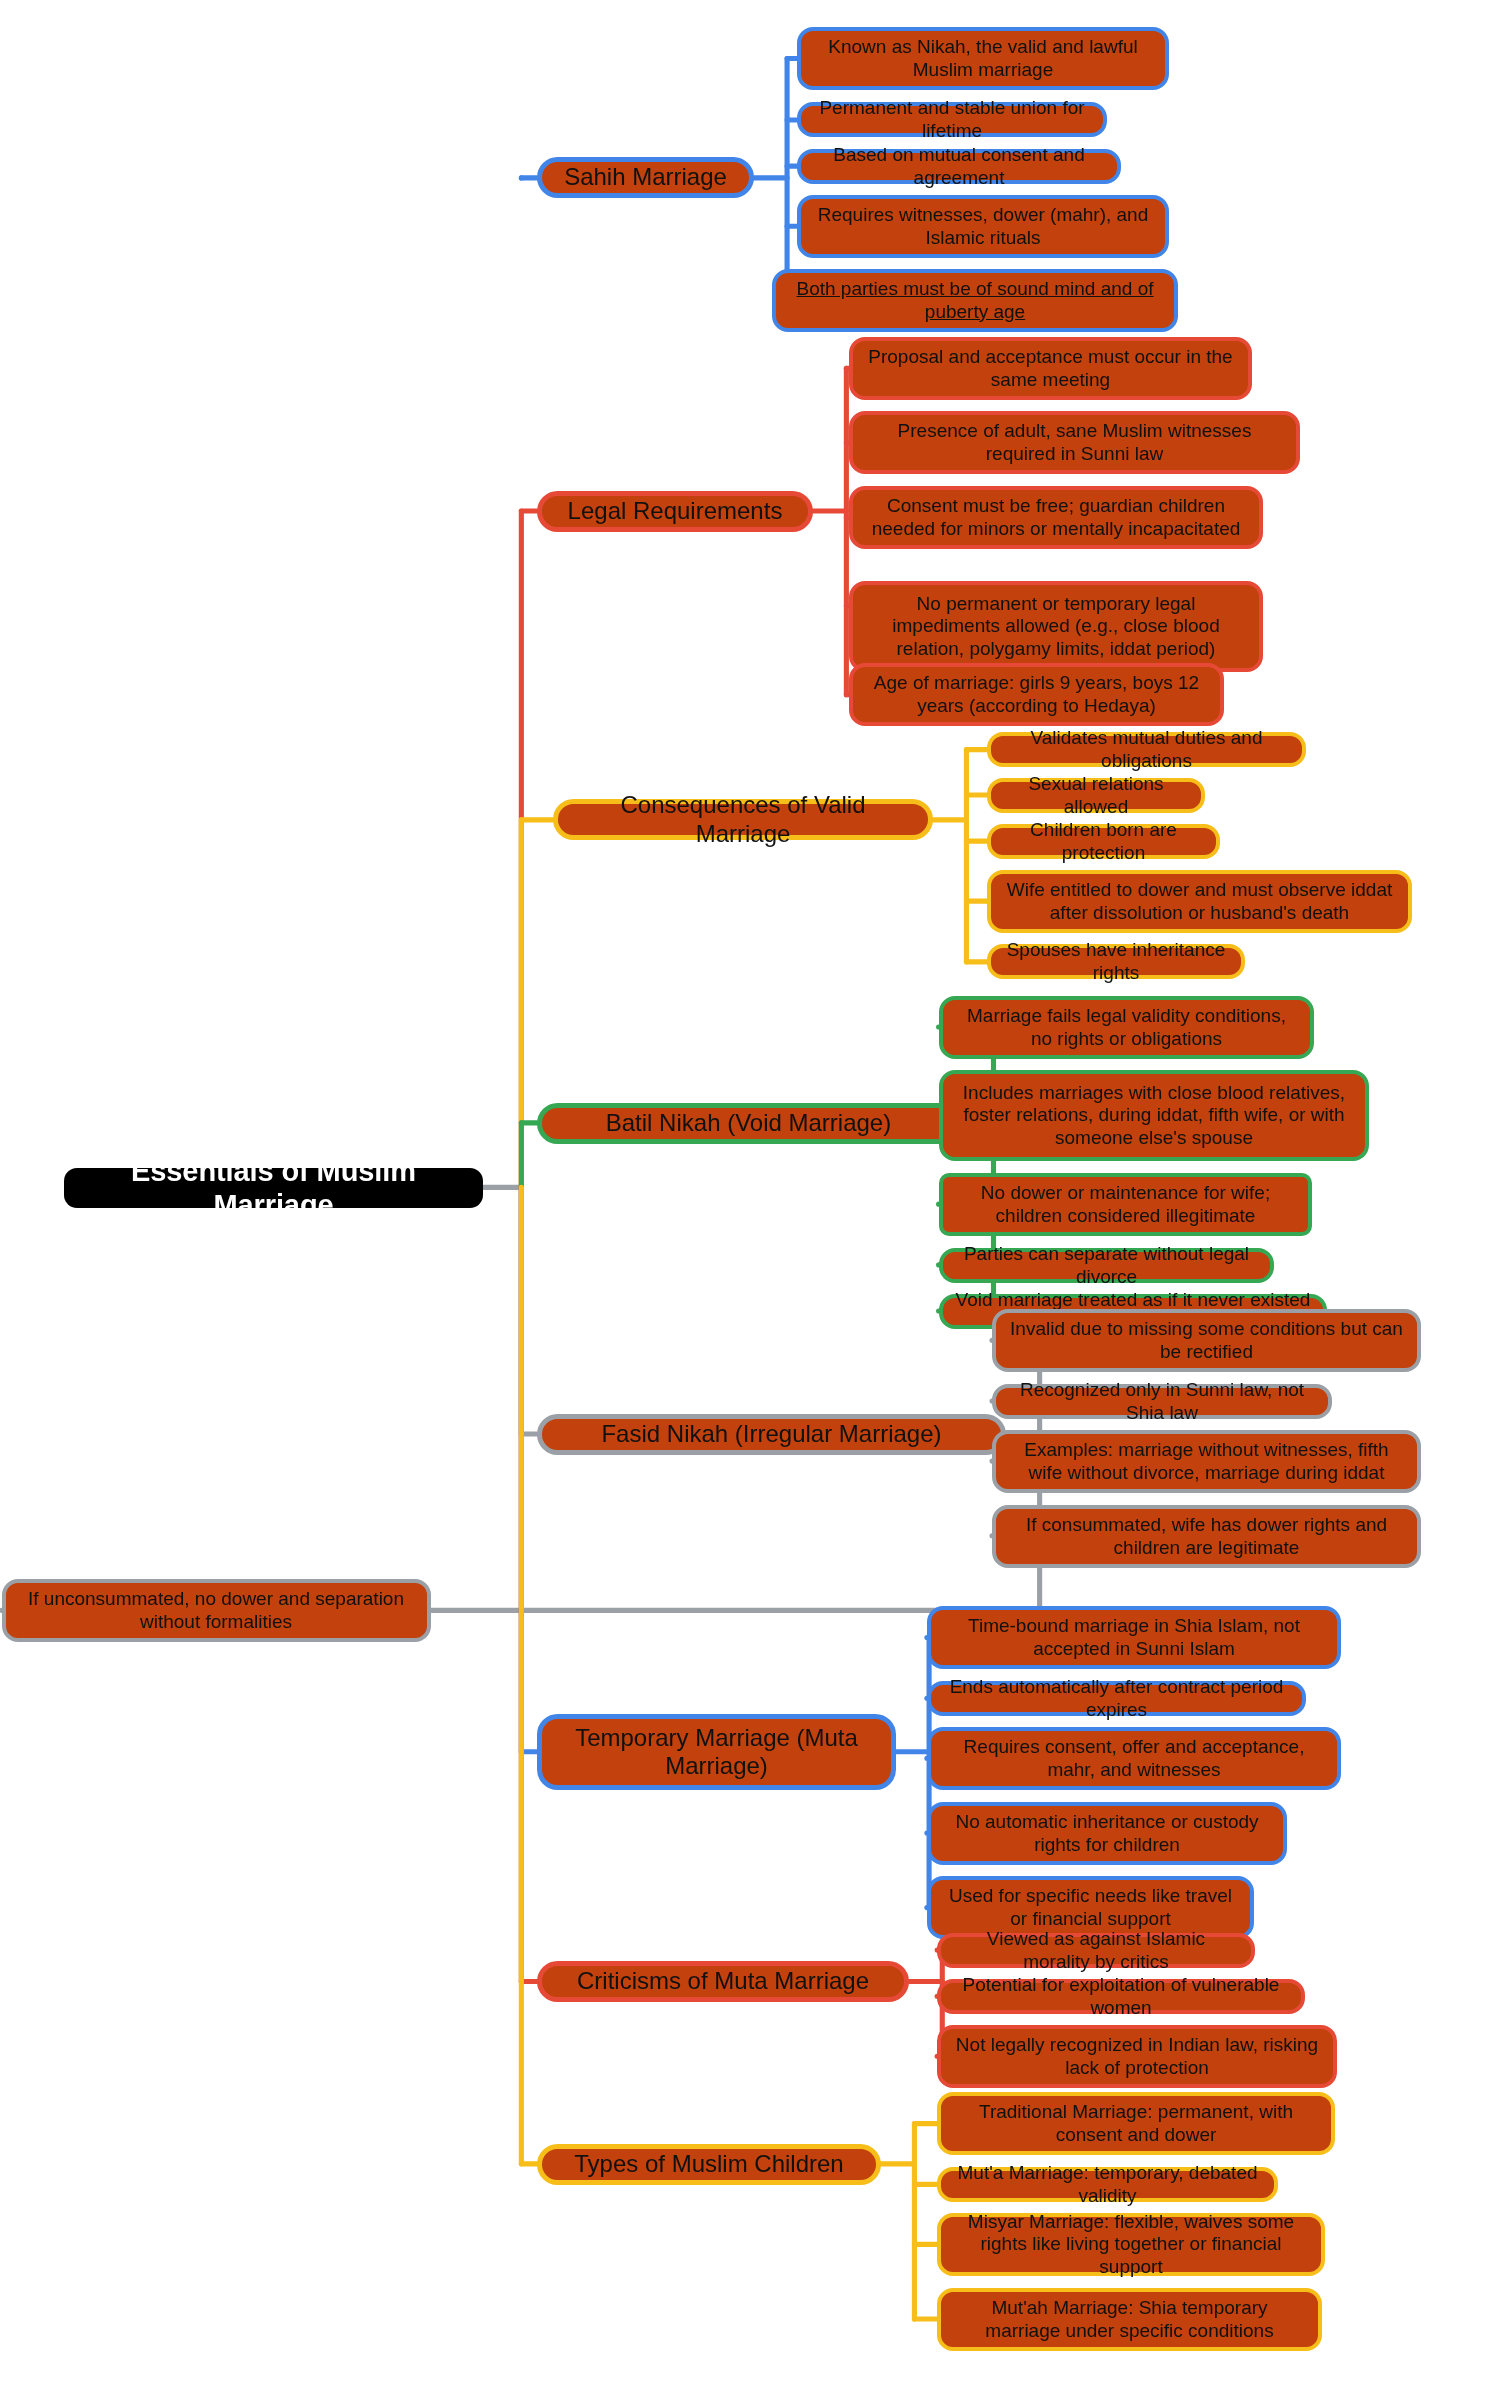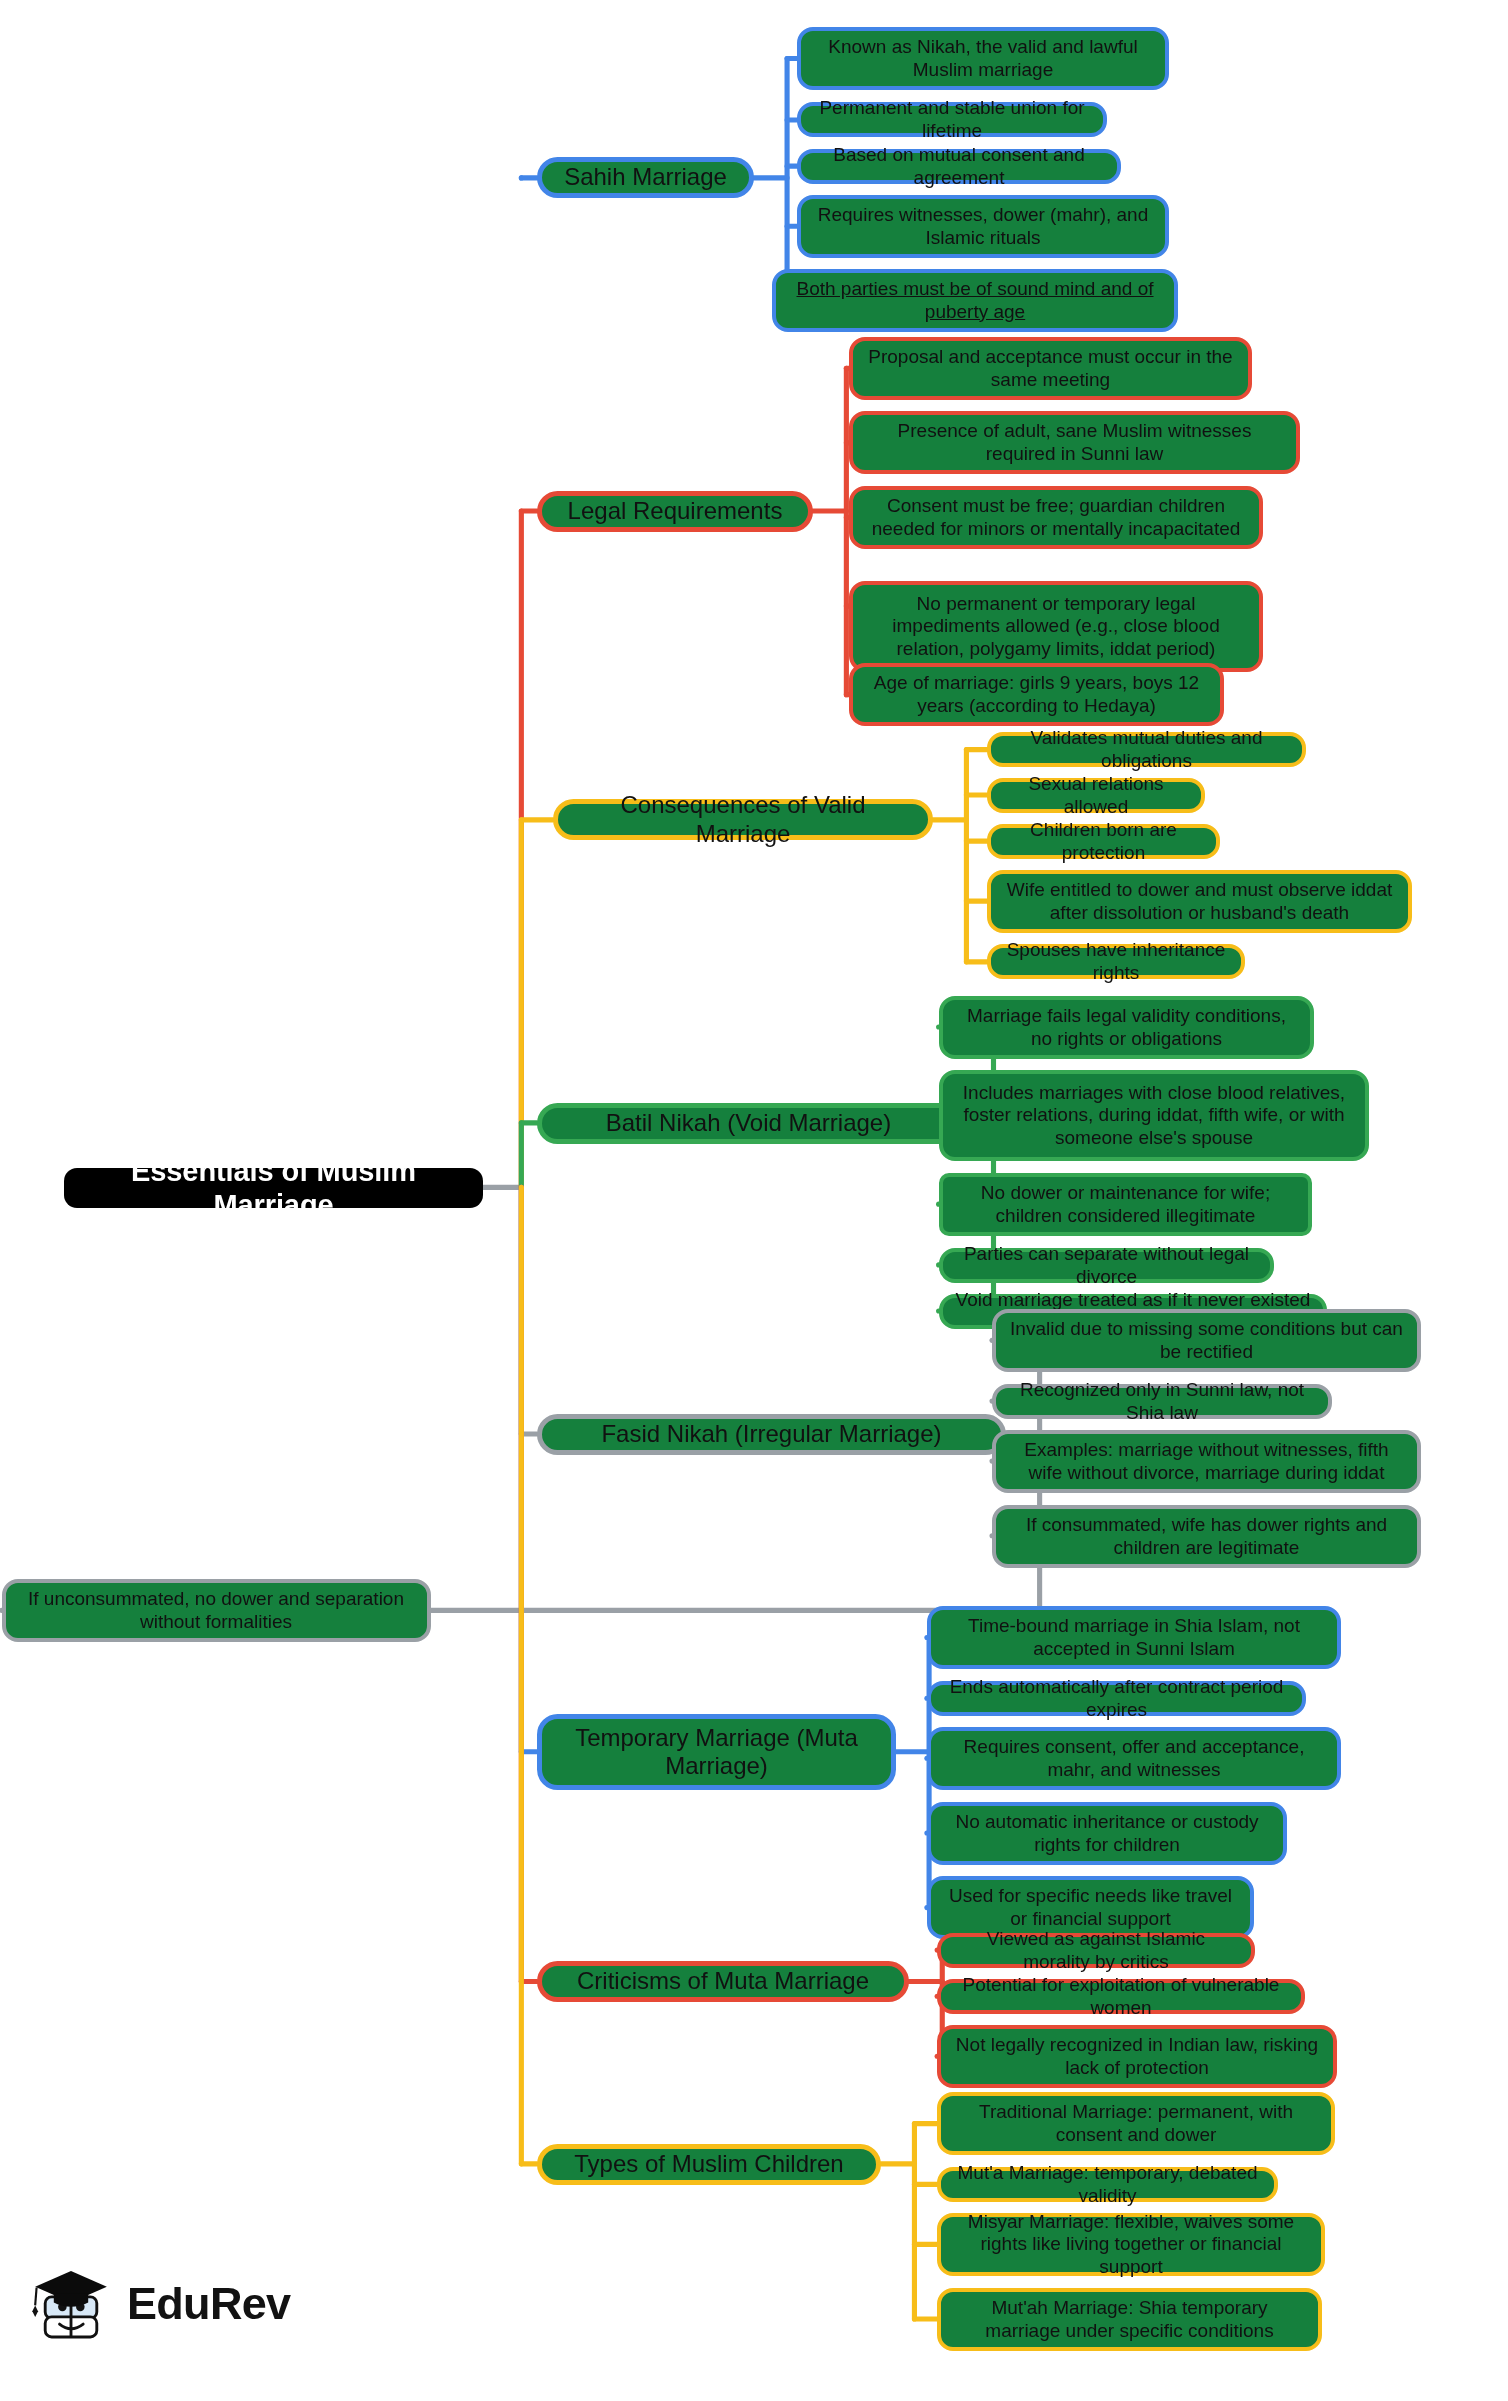--- a/index.html
+++ b/index.html
@@ -5,21 +5,21 @@
   html,body{margin:0;padding:0;background:#ffffff;}
   body{
     font-family:"Liberation Sans", sans-serif;
     width:1509px;height:2401px;position:relative;overflow:hidden;
     -webkit-font-smoothing:antialiased;
   }
   #canvas{position:absolute;inset:0;}
   svg.links{position:absolute;left:0;top:0;width:1509px;height:2401px;pointer-events:none;}
 
   .node{
-    position:absolute;box-sizing:border-box;background:#15803d;
+    position:absolute;box-sizing:border-box;background:#c2410c;
     display:flex;align-items:center;justify-content:center;text-align:center;
     color:#111111;line-height:1.18;
   }
 
   
   .root{
     background:#000000;color:#ffffff;border-radius:13px;
     font-size:29px;font-weight:bold;padding:0 16px;letter-spacing:-0.1px;
   }
 
@@ -165,37 +165,14 @@
       <div class="node leaf c-red" style="left: 937px; top: 1933px; width: 318px; height: 35px;">Viewed as against Islamic morality by critics</div>
       <div class="node leaf c-red" style="left: 937px; top: 1979px; width: 368px; height: 35px;">Potential for exploitation of vulnerable women</div>
       <div class="node leaf c-red" style="left: 937px; top: 2025px; width: 400px; height: 63px;">Not legally recognized in Indian law, risking lack of protection</div>
       <div class="node branch c-yellow" style="left: 537px; top: 2144px; width: 344px; height: 41px;">Types of Muslim Children</div>
       <div class="node leaf c-yellow" style="left: 937px; top: 2092px; width: 398px; height: 63px;">Traditional Marriage: permanent, with consent and dower</div>
       <div class="node leaf c-yellow" style="left: 937px; top: 2167px; width: 341px; height: 35px;">Mut'a Marriage: temporary, debated validity</div>
       <div class="node leaf c-yellow" style="left: 937px; top: 2213px; width: 388px; height: 63px;">Misyar Marriage: flexible, waives some rights like living together or financial support</div>
       <div class="node leaf c-yellow" style="left: 937px; top: 2288px; width: 385px; height: 63px;">Mut'ah Marriage: Shia temporary marriage under specific conditions</div>
     </div>
 
-  <div id="logo">
-    <div class="mark">
-      <svg viewBox="0 0 120 120" width="86" height="86">
-
-        <rect x="24" y="50" width="72" height="30" rx="9" fill="#d7e8f7" stroke="#111" stroke-width="4"></rect>
-        <rect x="24" y="78" width="72" height="28" rx="9" fill="#ffffff" stroke="#111" stroke-width="4"></rect>
-        <line x1="60" y1="46" x2="60" y2="106" stroke="#111" stroke-width="4"></line>
-
-        <circle cx="48" cy="64" r="6" fill="#111"></circle>
-        <circle cx="73" cy="64" r="6" fill="#111"></circle>
-
-        <path d="M44 88 Q60 101 77 88" fill="none" stroke="#111" stroke-width="4" stroke-linecap="round"></path>
-
-        <path d="M10 36 L60 14 L110 36 L60 58 Z" fill="#0b0b0b"></path>
-
-        <path d="M36 45 L36 58 Q60 70 84 58 L84 45 Z" fill="#0b0b0b"></path>
-
-        <path d="M12 37 L10 62" stroke="#111" stroke-width="3" fill="none"></path>
-        <path d="M10 62 l-4 8 l4 8 l4 -8 z" fill="#111"></path>
-      </svg>
-    </div>
-    <div class="word">EduRev</div>
-  </div>
 </div>
 
 
 </body></html>

